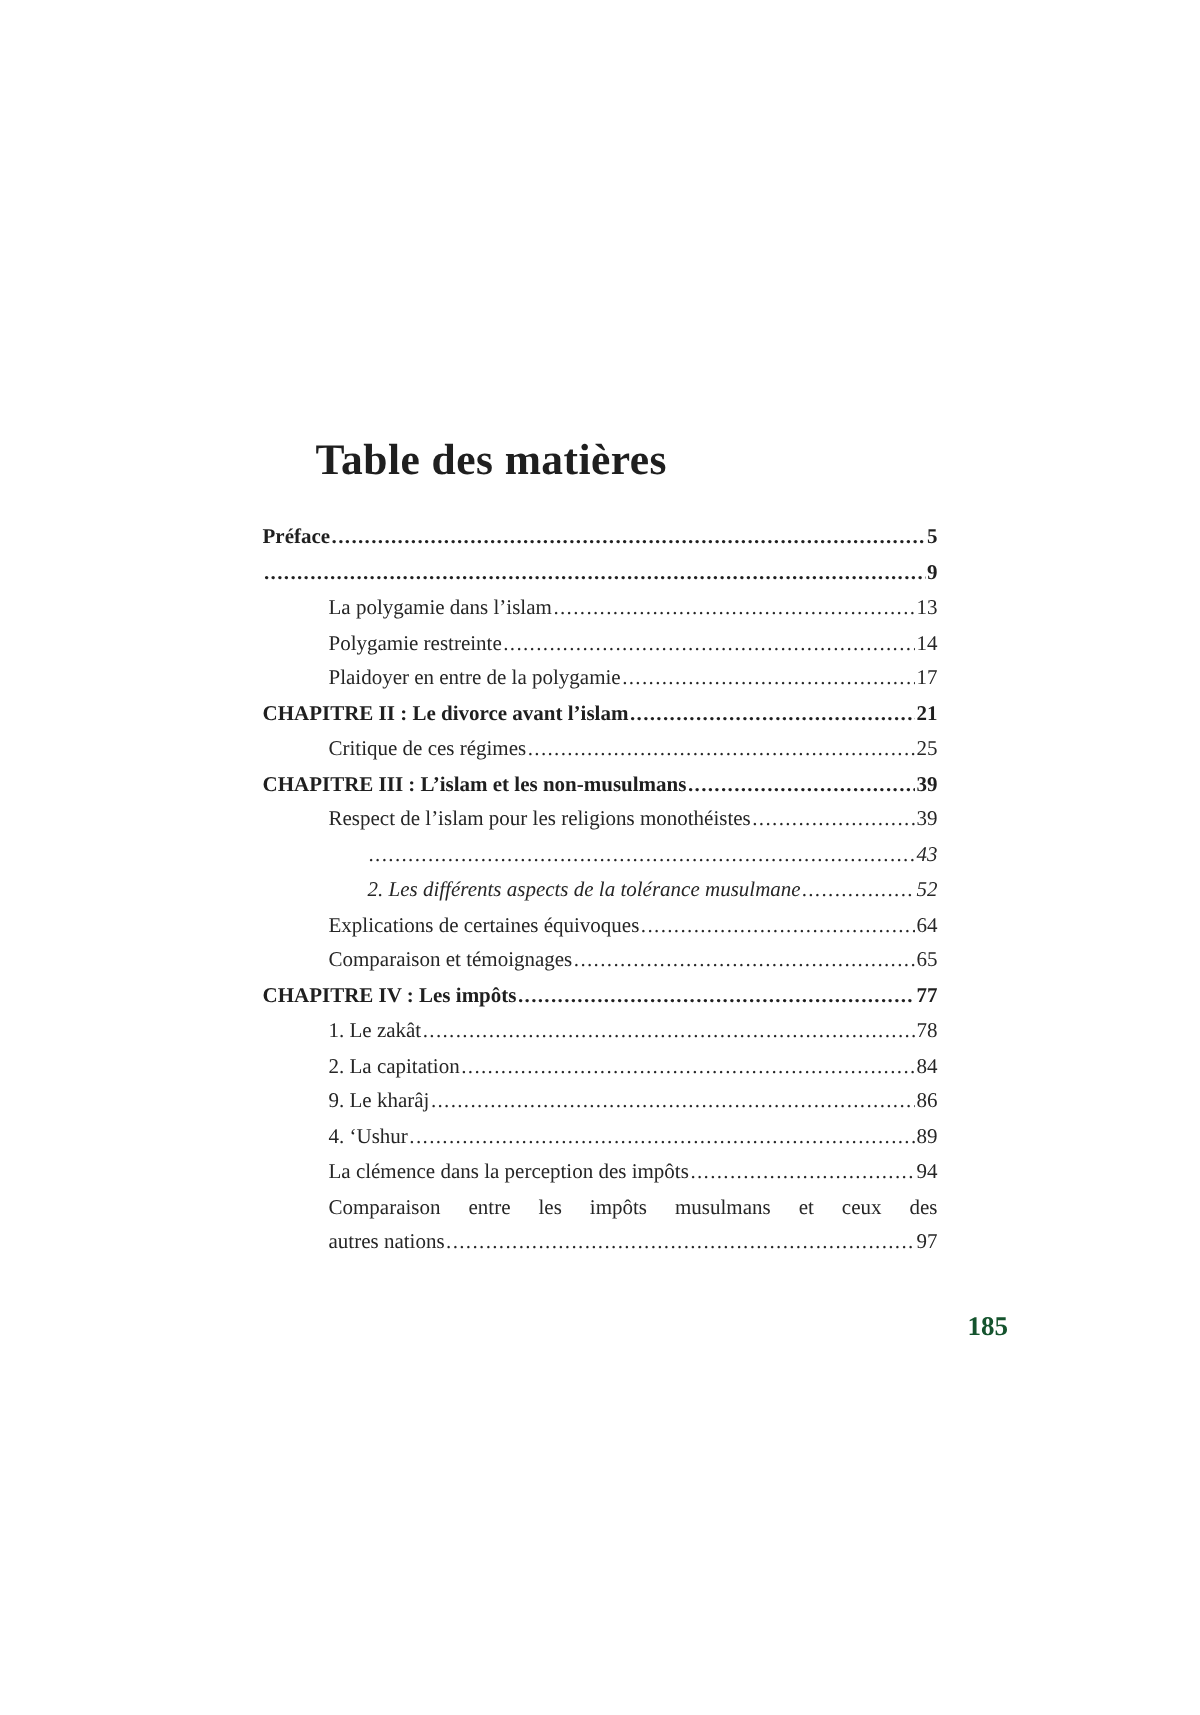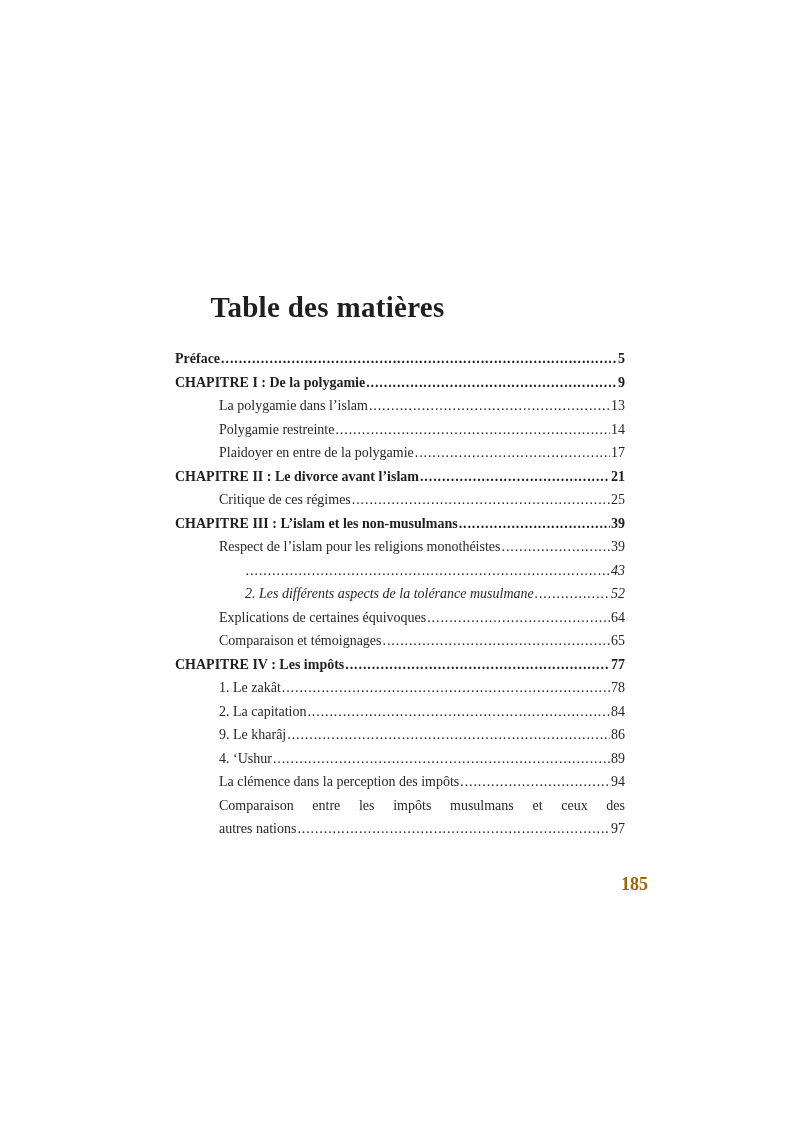--- a/index.html
+++ b/index.html
@@ -59,39 +59,38 @@
   .toc-dots::after {
     content: "...................................................................................................................................................................";
     letter-spacing: 0.9px;
   }
   .toc-page {
     flex: 0 0 auto;
   }
   .folio {
     position: absolute;
     top: 874px;
-    right: 152px;
+    right: 128px;
     font-size: 18px;
     font-weight: bold;
-    color: #a16207;
+    color: #14532d;
   }
 </style>
 </head>
 <body>
 
 <div class="page">
   <h1 class="title">Table des matières</h1>
   <div class="toc">
       <div class="toc-row lvl0 bold">
         <span class="toc-label">Préface</span>
         <span class="toc-dots"></span>
         <span class="toc-page">5</span>
       </div>
       <div class="toc-row lvl0 bold">
-        <span class="toc-label">CHAPITRE I : De la polygamie</span>
         <span class="toc-dots"></span>
         <span class="toc-page">9</span>
       </div>
       <div class="toc-row lvl1">
         <span class="toc-label">La polygamie dans l’islam</span>
         <span class="toc-dots"></span>
         <span class="toc-page">13</span>
       </div>
       <div class="toc-row lvl1">
         <span class="toc-label">Polygamie restreinte</span>

